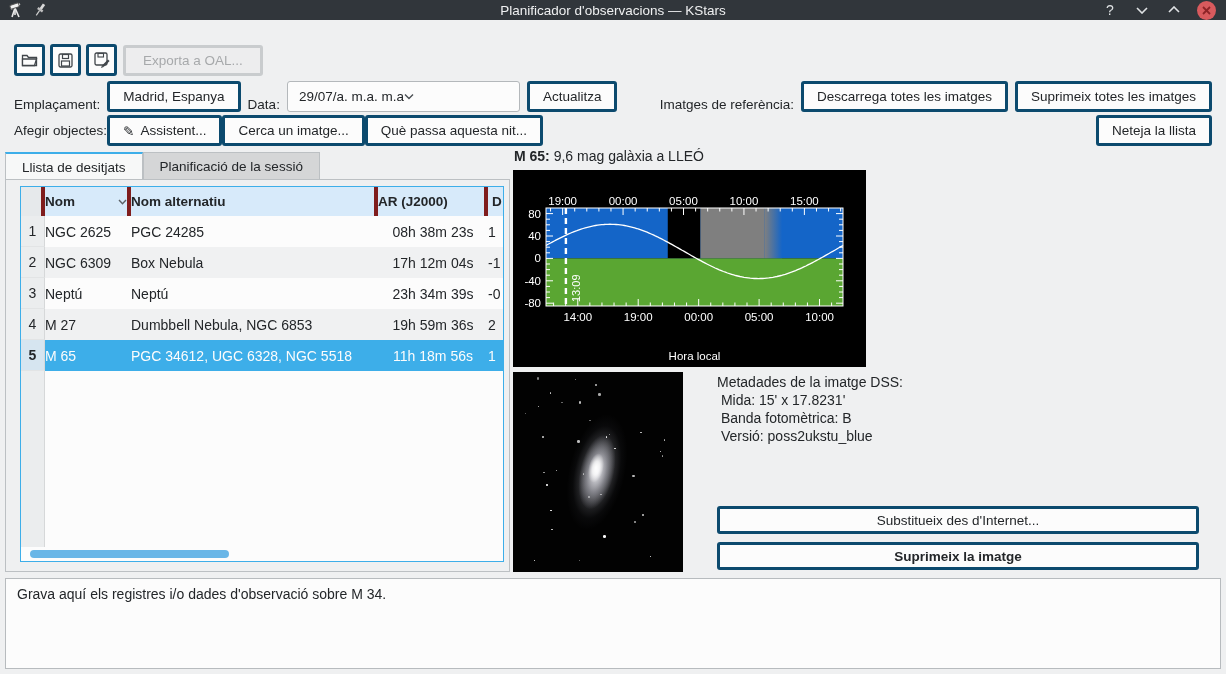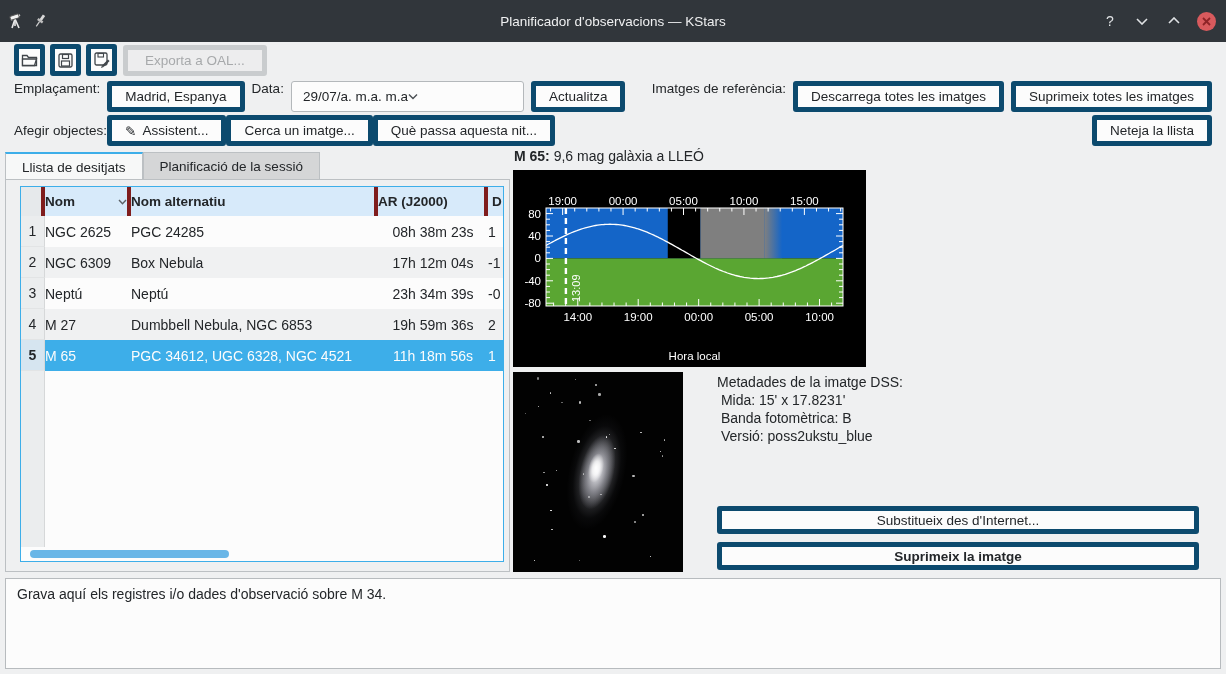--- a/index.html
+++ b/index.html
@@ -4,35 +4,35 @@
 <style>
   * { box-sizing: border-box; margin: 0; padding: 0; }
   html,body { background:#c9cacc; }
   #app {
     position: relative; width: 1226px; height: 674px;
     background:#eff0f1; outline:1px solid #76797c;
     font-family:"Liberation Sans", sans-serif; font-size:13.5px; color:#232629;
     overflow:hidden;
   }
   
-  .titlebar { position:absolute; left:0; top:0; width:1226px; height:42px;
+  .titlebar { position:absolute; left:0; top:0; width:1226px; height:20px;
     background:#31363b; display:flex; align-items:center; color:#eff0f1; }
   .tb-icons { display:flex; gap:8px; padding-left:8px; align-items:center; }
   .tb-title { position:absolute; left:0; right:0; text-align:center; font-size:13.5px; color:#eff0f1; pointer-events:none; }
   .tb-controls { margin-left:auto; display:flex; align-items:center; gap:14px; padding-right:10px; }
   .tb-btn { width:18px; height:18px; display:flex; align-items:center; justify-content:center; color:#dfe2e4; font-size:14px; }
   .tb-close { width:19px; height:19px; border-radius:50%; background:#d85a5d; display:flex; align-items:center; justify-content:center; }
   
-  .btn { background:#fcfcfc; border:5px solid #0c4a6e; border-radius:3px; color:#232629;
+  .btn { background:#fcfcfc; border:3px solid #0c4a6e; border-radius:3px; color:#232629;
     font-size:13.5px; height:31px; padding:0 13px; display:inline-flex; align-items:center; justify-content:center; gap:6px; white-space:nowrap; }
   .btn.disabled { background:#ededee; border-color:#c9ccce; color:#a7a9ab; }
   .icon-btn { width:31px; height:32px; padding:0; }
   .lbl { white-space:nowrap; }
   .toolbar { position:absolute; left:14px; top:44px; display:flex; gap:5px; align-items:center; }
-  .ctrl-row1 { position:absolute; left:14px; top:81px; right:14px; display:flex; gap:7px; align-items:flex-start; }
+  .ctrl-row1 { position:absolute; left:14px; top:81px; right:14px; display:flex; gap:7px; align-items:flex-end; }
   .ctrl-row2 { position:absolute; left:14px; top:115px; right:14px; display:flex; align-items:center; }
   .combo { background:#fcfcfc; border:1px solid #b4b8bb; border-radius:3px; height:31px; width:233px;
     display:flex; align-items:center; padding:0 9px 0 11px; }
   .combo span { flex:1; white-space:nowrap; overflow:hidden; }
   .push-right { margin-left:auto; }
   
   .tabbar { position:absolute; left:5px; top:152px; display:flex; }
   .tab { height:28px; padding:0 16px; display:flex; align-items:center; font-size:13.5px;
     border:1px solid #bcc0c3; border-bottom:none; background:#d5d6d7; }
   .tab.active { background:#f7f8f8; border-top:2px solid #3daee9; }
@@ -225,21 +225,21 @@
         <div class="trow alt">
           <div class="rnum">4</div>
           <div class="cell">M 27</div>
           <div class="cell">Dumbbell Nebula, NGC 6853</div>
           <div class="cell ra">19h 59m 36s</div>
           <div class="cell dec">2</div>
         </div>
         <div class="trow sel">
           <div class="rnum">5</div>
           <div class="cell">M 65</div>
-          <div class="cell">PGC 34612, UGC 6328, NGC 4521</div>
+          <div class="cell">PGC 34612, UGC 6328, NGC 5518</div>
           <div class="cell ra">11h 18m 56s</div>
           <div class="cell dec">1</div>
         </div>
       </div>
     <div class="tfill">
         <div class="l"></div>
         <div></div>
       </div>
     <div class="hscroll">
         <div class="hthumb"></div>

